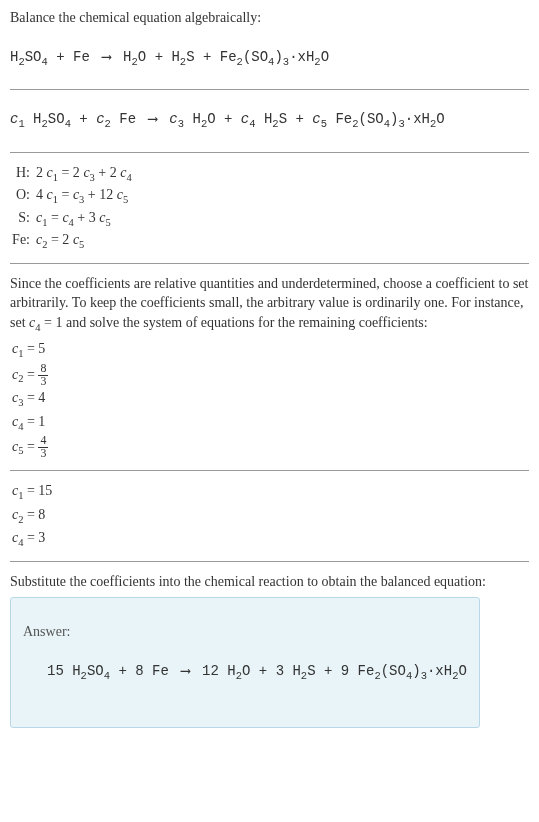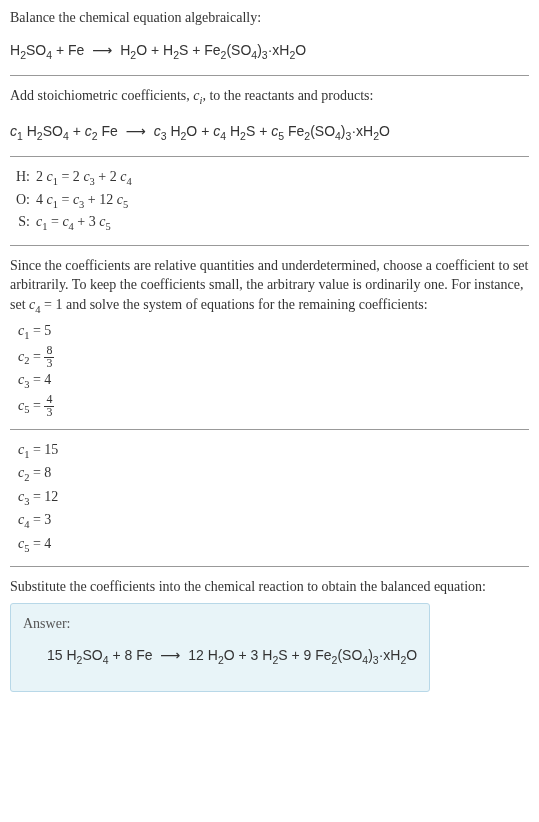--- a/index.html
+++ b/index.html
@@ -18,43 +18,43 @@
     }
     .section {
       margin-bottom: 8px;
     }
     hr {
       border: none;
       border-top: 1px solid #999;
       margin: 10px 0;
     }
     .equation {
-      font-family: Liberation Sans, sans-serif;
-      margin: 13px 0;
+      font-family: Liberation Mono, monospace;
+      margin: 20px 0;
     }
     sub {
       font-size: 0.75em;
     }
     .arrow {
       margin: 0 4px;
     }
     .atom-table {
       margin: 4px 0;
     }
     .atom-row {
       display: flex;
       align-items: baseline;
     }
     .atom-label {
       width: 26px;
       text-align: right;
       padding-right: 6px;
     }
     .coef-list {
-      margin: 4px 8px;
+      margin: 4px 2px;
     }
     .coef-item {
       margin: 1px 0;
     }
     .frac {
       display: inline-block;
       vertical-align: middle;
       text-align: center;
       font-size: 0.85em;
       line-height: 1;
@@ -65,21 +65,21 @@
       padding: 0 2px;
     }
     .frac .den {
       display: block;
       padding: 0 2px;
     }
     .answer-box {
       background: #e8f4f8;
       border: 1px solid #b8d8e8;
       border-radius: 3px;
-      padding: 10px 12px;
+      padding: 24px 12px;
       margin-top: 6px;
       display: inline-block;
     }
     .answer-label {
       color: #555;
       margin-bottom: 6px;
     }
     .answer-eq {
       padding-left: 24px;
     }
@@ -93,23 +93,20 @@
 <div class="section">
   <div>Balance the chemical equation algebraically:</div>
   <div class="equation">
     <span>H</span><sub>2</sub><span>SO</span><sub>4</sub><span> + Fe </span><span class="arrow">⟶</span><span> H</span><sub>2</sub><span>O + H</span><sub>2</sub><span>S + Fe</span><sub>2</sub><span>(SO</span><sub>4</sub><span>)</span><sub>3</sub><span>·xH</span><sub>2</sub><span>O</span>
   </div>
 </div>
 
 <hr>
 
 <div class="section">
-  <div>
-    <span>Add stoichiometric coefficients, </span><span class="italic">c</span><sub class="italic">i</sub><span>, to the reactants and products:</span>
-  </div>
   <div class="equation">
     <span class="italic">c</span><sub>1</sub><span> H</span><sub>2</sub><span>SO</span><sub>4</sub><span> + </span><span class="italic">c</span><sub>2</sub><span> Fe </span><span class="arrow">⟶</span><span> </span><span class="italic">c</span><sub>3</sub><span> H</span><sub>2</sub><span>O + </span><span class="italic">c</span><sub>4</sub><span> H</span><sub>2</sub><span>S + </span><span class="italic">c</span><sub>5</sub><span> Fe</span><sub>2</sub><span>(SO</span><sub>4</sub><span>)</span><sub>3</sub><span>·xH</span><sub>2</sub><span>O</span>
   </div>
 </div>
 
 <hr>
 
 <div class="section">
   <div class="atom-table">
     <div class="atom-row">
@@ -117,46 +114,49 @@
       <div><span>2 </span><span class="italic">c</span><sub>1</sub><span> = 2 </span><span class="italic">c</span><sub>3</sub><span> + 2 </span><span class="italic">c</span><sub>4</sub></div>
     </div>
     <div class="atom-row">
       <div class="atom-label">O:</div>
       <div><span>4 </span><span class="italic">c</span><sub>1</sub><span> = </span><span class="italic">c</span><sub>3</sub><span> + 12 </span><span class="italic">c</span><sub>5</sub></div>
     </div>
     <div class="atom-row">
       <div class="atom-label">S:</div>
       <div><span class="italic">c</span><sub>1</sub><span> = </span><span class="italic">c</span><sub>4</sub><span> + 3 </span><span class="italic">c</span><sub>5</sub></div>
     </div>
+    <div class="atom-row">
+      <div class="atom-label">Fe:</div>
+      <div><span class="italic">c</span><sub>2</sub><span> = 2 </span><span class="italic">c</span><sub>5</sub></div>
+    </div>
   </div>
 </div>
 
 <hr>
 
 <div class="section">
   <div>
     <span>Since the coefficients are relative quantities and underdetermined, choose a coefficient to set arbitrarily. To keep the coefficients small, the arbitrary value is ordinarily one. For instance, set </span><span class="italic">c</span><sub>4</sub><span> = 1 and solve the system of equations for the remaining coefficients:</span>
   </div>
   <div class="coef-list">
     <div class="coef-item"><span class="italic">c</span><sub>1</sub><span> = 5</span></div>
     <div class="coef-item"><span class="italic">c</span><sub>2</sub><span> = </span><span class="frac"><span class="num">8</span><span class="den">3</span></span></div>
     <div class="coef-item"><span class="italic">c</span><sub>3</sub><span> = 4</span></div>
+    <div class="coef-item"><span class="italic">c</span><sub>4</sub><span> = 1</span></div>
     <div class="coef-item"><span class="italic">c</span><sub>5</sub><span> = </span><span class="frac"><span class="num">4</span><span class="den">3</span></span></div>
   </div>
 </div>
 
 <hr>
 
 <div class="section">
   <div class="coef-list">
     <div class="coef-item"><span class="italic">c</span><sub>1</sub><span> = 15</span></div>
     <div class="coef-item"><span class="italic">c</span><sub>2</sub><span> = 8</span></div>
-    <div class="coef-item"><span class="italic">c</span><sub>3</sub><span> = 12</span></div>
     <div class="coef-item"><span class="italic">c</span><sub>4</sub><span> = 3</span></div>
-    <div class="coef-item"><span class="italic">c</span><sub>5</sub><span> = 4</span></div>
   </div>
 </div>
 
 <hr>
 
 <div class="section">
   <div>Substitute the coefficients into the chemical reaction to obtain the balanced equation:</div>
   <div class="answer-box">
     <div class="answer-label">Answer:</div>
     <div class="answer-eq equation">

